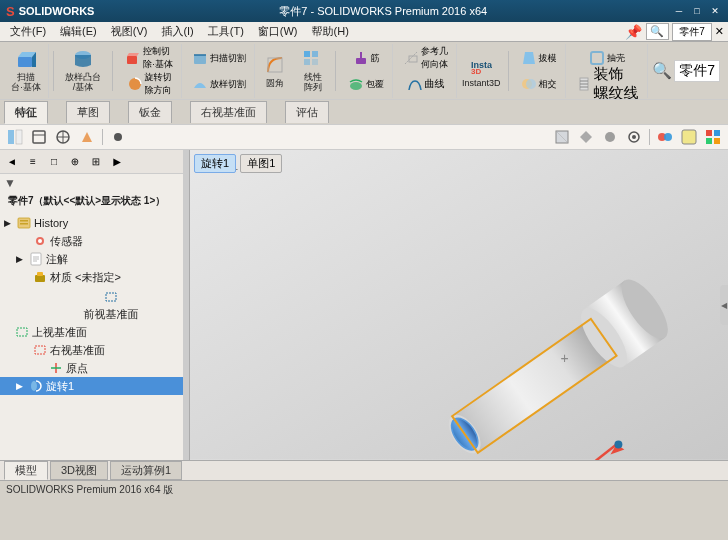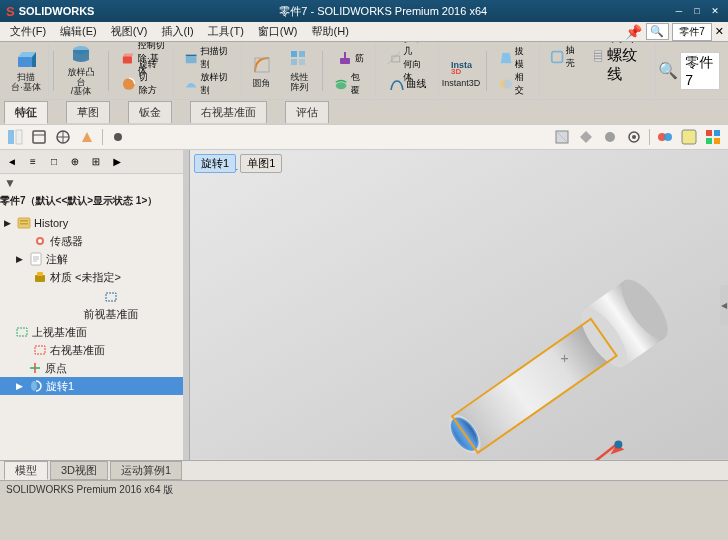--- a/index.html
+++ b/index.html
@@ -468,21 +468,21 @@
       <div style="display:flex; align-items:center; gap:2px;">
         <svg width="16" height="16" viewBox="0 0 16 16">
             <circle cx="6" cy="8" r="5" fill="#f8c471" opacity="0.7"></circle>
             <circle cx="10" cy="8" r="5" fill="#a9cce3" opacity="0.7"></circle>
           </svg>
         <span style="font-size:9px;">相交</span>
       </div>
     </div>
   </div>
 
-  <div style="display:flex; flex-direction:row; gap:1px; height:54px; justify-content:center; border-right:1px solid #ccc; padding:0 4px;">
+  <div style="display:flex; flex-direction:column; gap:1px; height:54px; justify-content:center; border-right:1px solid #ccc; padding:0 4px;">
     <div class="tb-btn-sm" style="height:26px; min-width:40px;">
       <div style="display:flex; align-items:center; gap:2px;">
         <svg width="16" height="16" viewBox="0 0 16 16">
             <rect x="2" y="2" width="12" height="12" fill="none" stroke="#7fb3d3" stroke-width="2" rx="2"></rect>
           </svg>
         <span style="font-size:9px;">抽壳</span>
       </div>
     </div>
     <div class="tb-btn-sm" style="height:24px; min-width:40px;">
       <div style="display:flex; align-items:center; gap:2px;">
@@ -599,21 +599,21 @@
       <div class="lp-btn">□</div>
       <div class="lp-btn">⊕</div>
       <div class="lp-btn">⊞</div>
       <div class="lp-btn">▶</div>
     </div>
 
     <div style="padding:2px 4px; display:flex; align-items:center;">
       <span style="font-size:12px; color:#555;">▼</span>
     </div>
 
-    <div class="tree-item" style="font-weight:bold; font-size:10px; padding: 2px 0;">
+    <div class="tree-item" style="font-weight:bold; font-size:10px; padding: 2px 8px;">
       <span>零件7（默认&lt;&lt;默认&gt;显示状态 1&gt;）</span>
     </div>
 
     <div id="feature-tree">
 
       <div class="tree-item">
         <span class="arrow">▶</span>
         <span class="icon">
           <svg width="14" height="14" viewBox="0 0 14 14">
               <rect x="1" y="2" width="12" height="10" fill="#e8c97a" stroke="#c9a227" stroke-width="0.8" rx="1"></rect>
@@ -682,21 +682,21 @@
       <div class="tree-item" style="padding-left:20px;">
         <span class="arrow"></span>
         <span class="icon">
           <svg width="14" height="14" viewBox="0 0 14 14">
               <rect x="2" y="3" width="10" height="8" fill="none" stroke="#e74c3c" stroke-width="1" stroke-dasharray="2,1"></rect>
             </svg>
         </span>
         <span>右视基准面</span>
       </div>
 
-      <div class="tree-item" style="padding-left:15px;">
+      <div class="tree-item" style="padding-left:36px;">
         <span class="arrow"></span>
         <span class="icon">
           <svg width="14" height="14" viewBox="0 0 14 14">
               <line x1="7" y1="2" x2="7" y2="12" stroke="#e74c3c" stroke-width="1.5"></line>
               <line x1="2" y1="7" x2="12" y2="7" stroke="#27ae60" stroke-width="1.5"></line>
             </svg>
         </span>
         <span>原点</span>
       </div>
 

